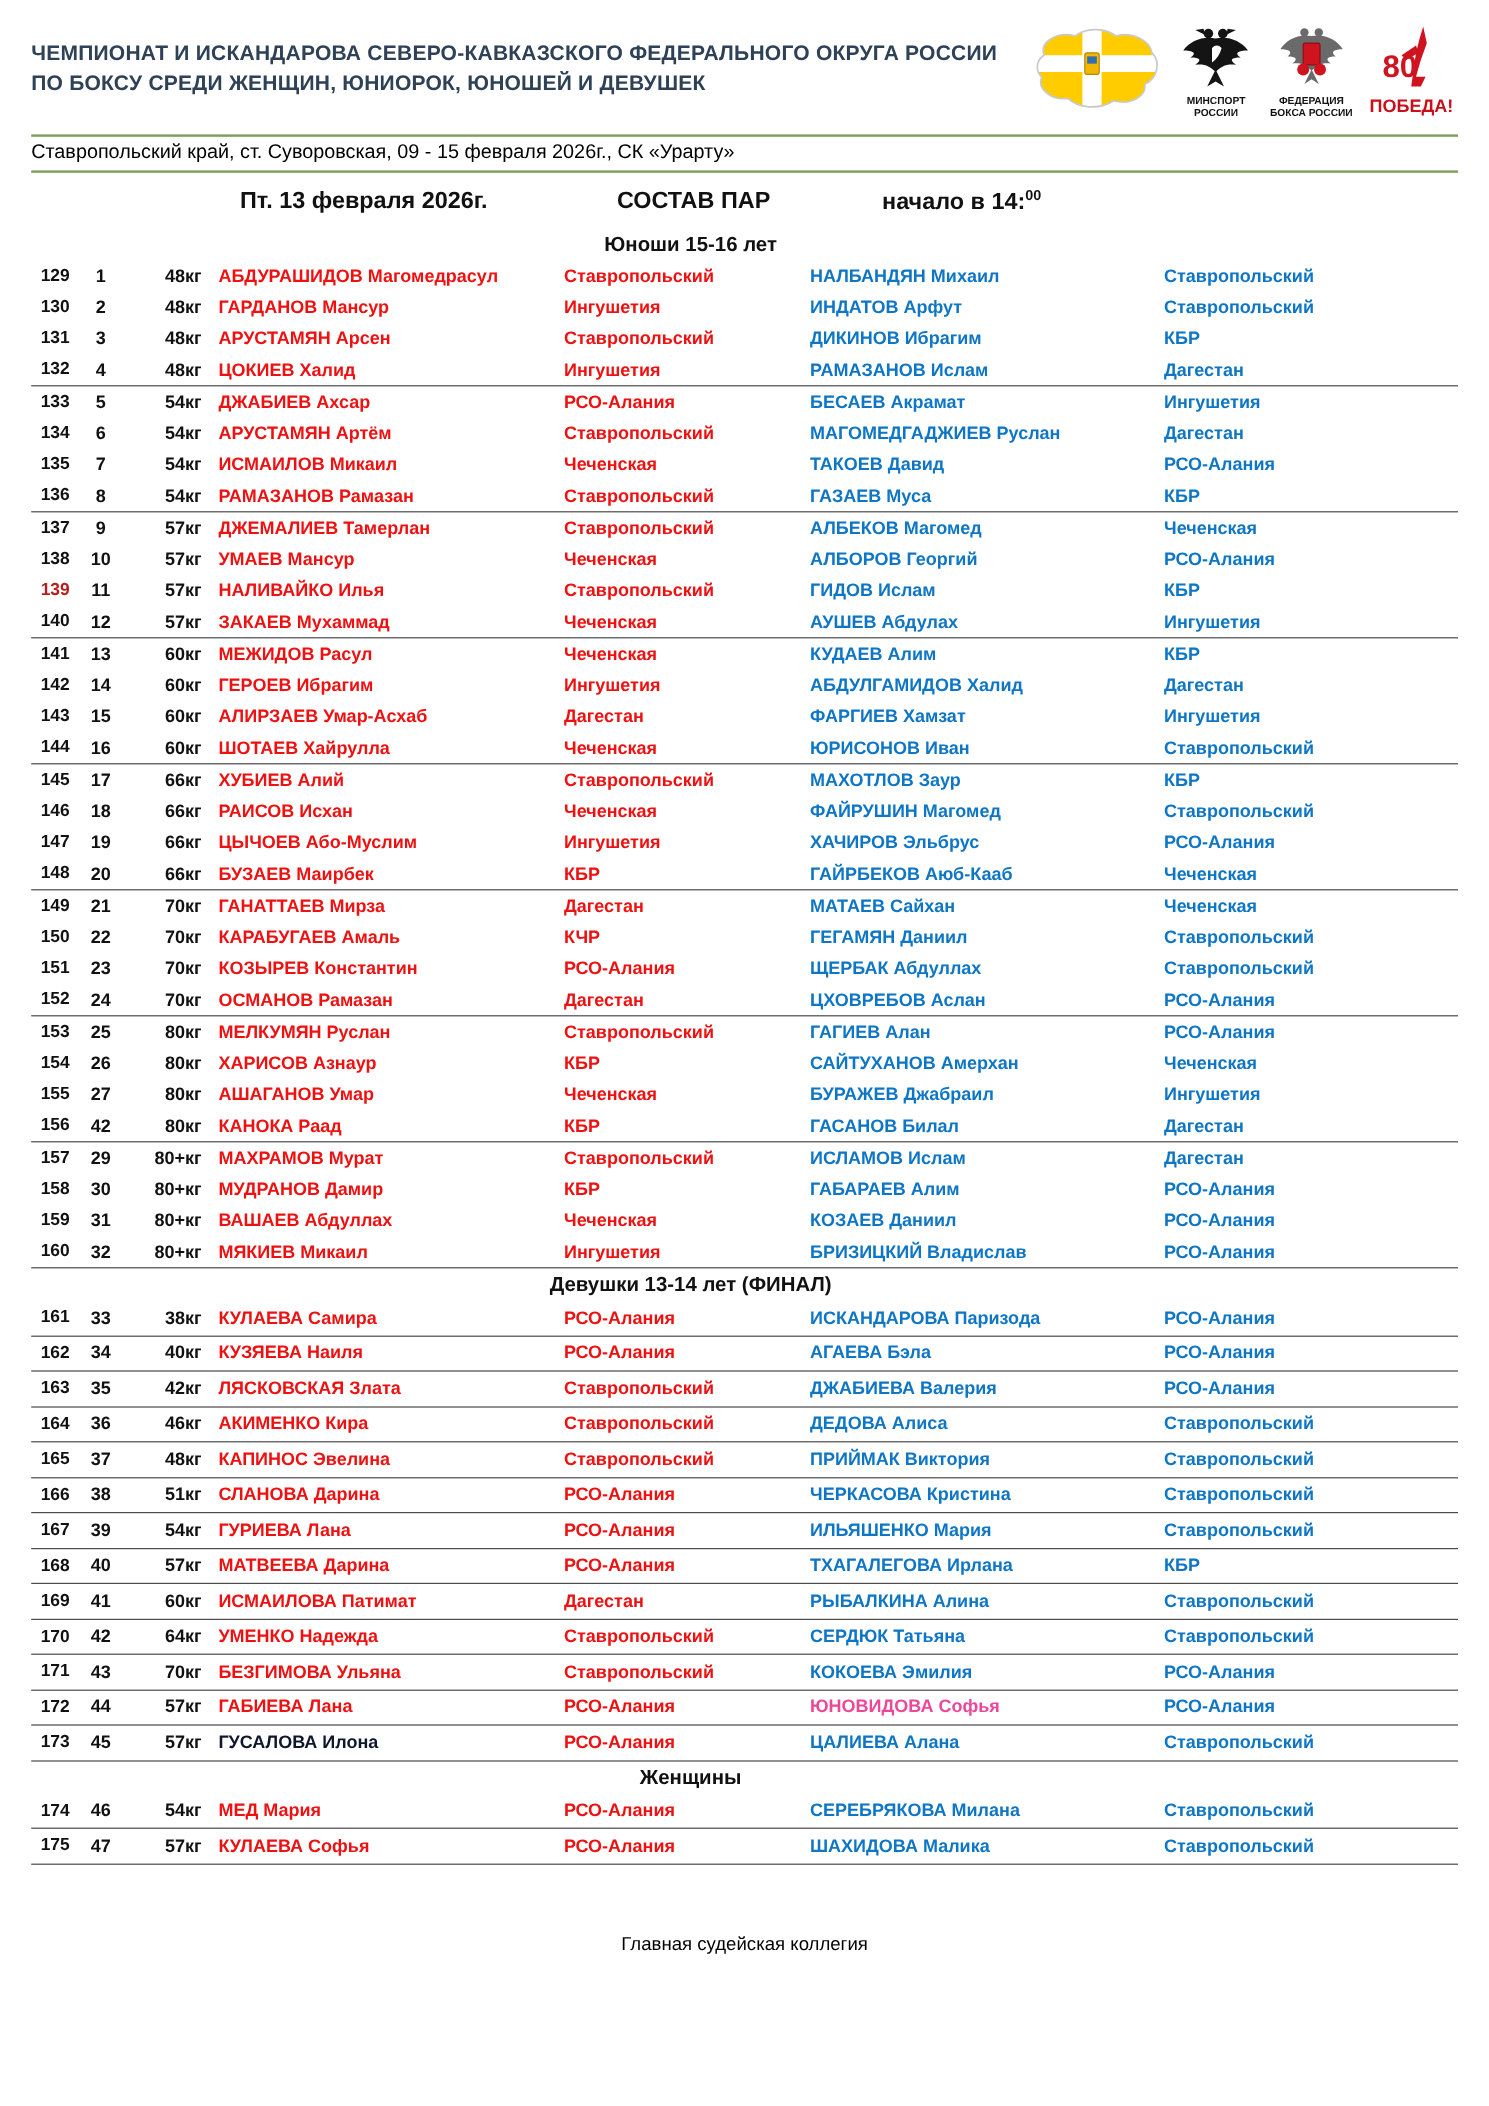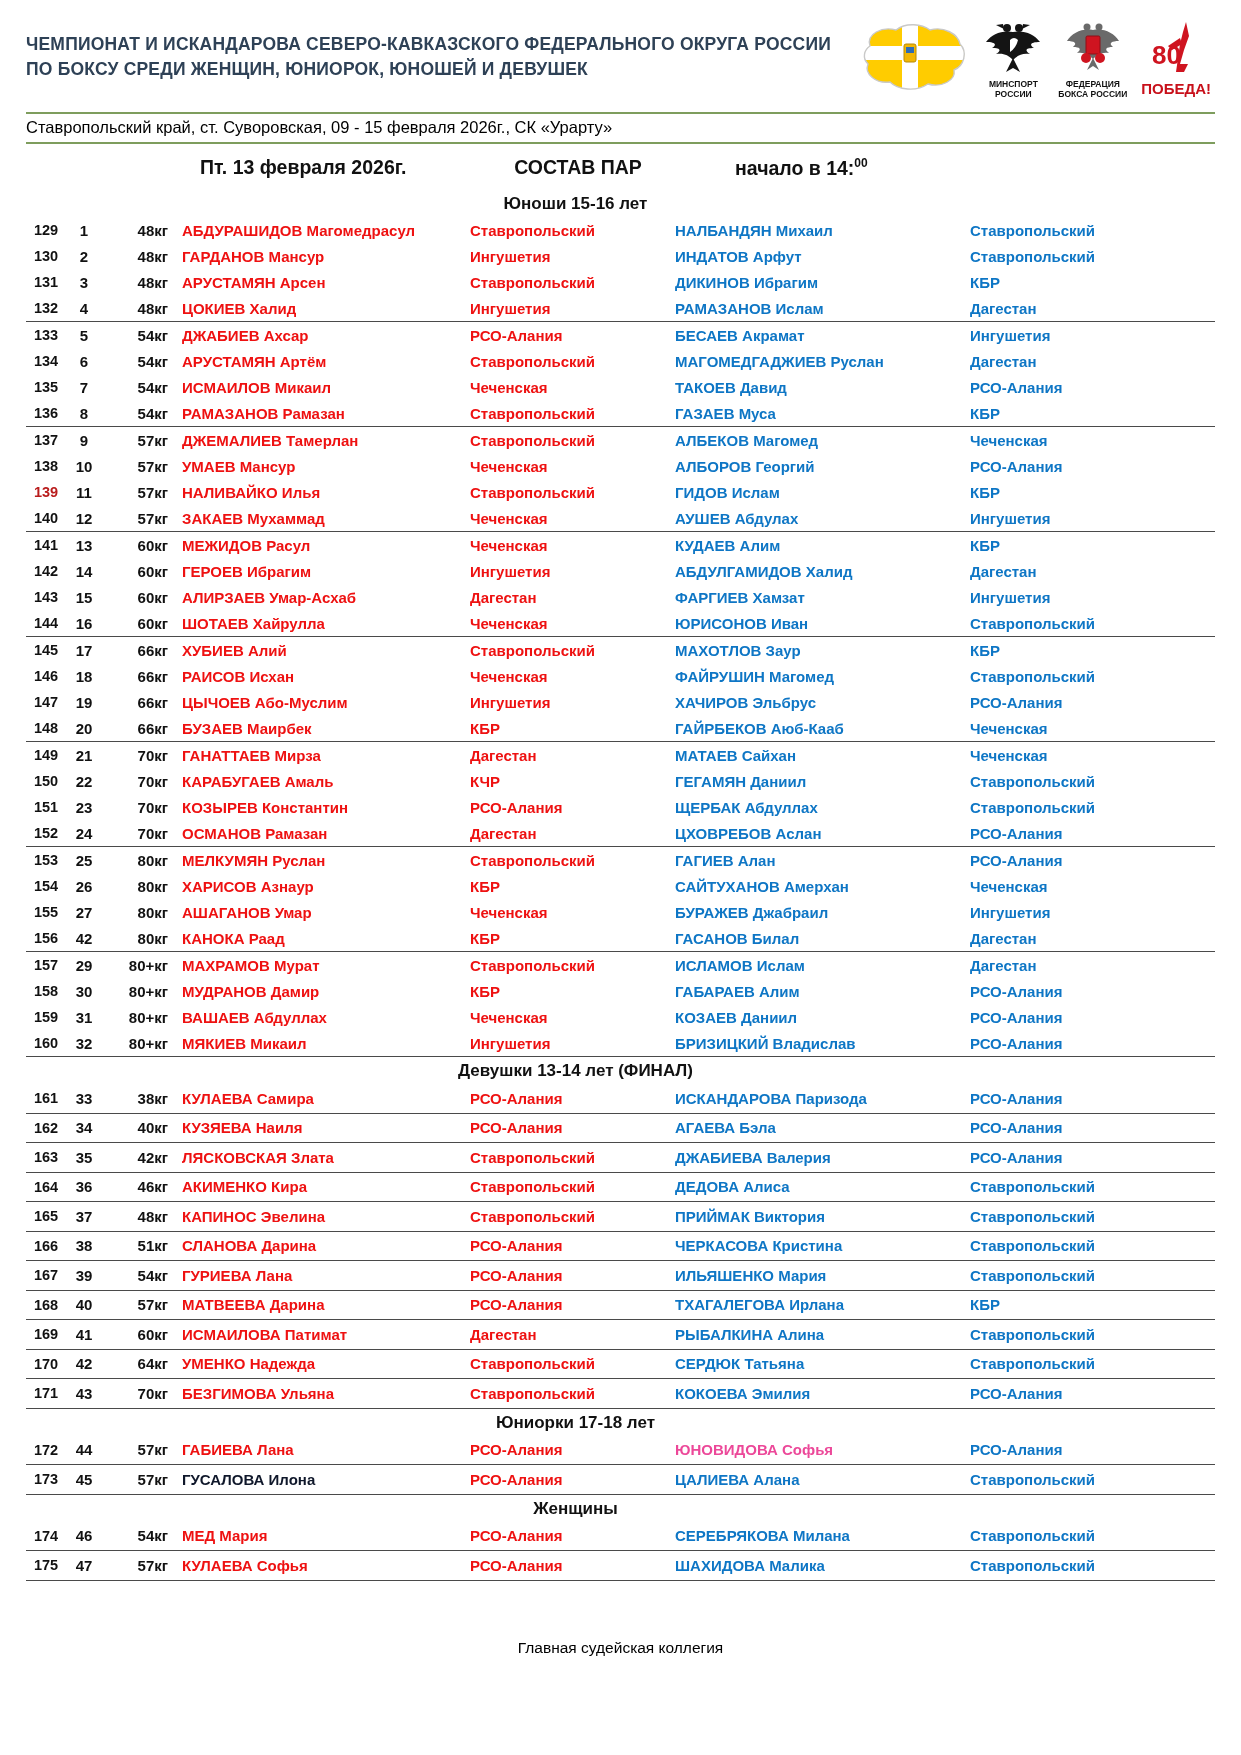--- a/index.html
+++ b/index.html
@@ -518,21 +518,20 @@
       </div>
       <div class="row sep tall" style="border-color: rgb(74, 74, 74);">
         <span class="c c-no" style="color: rgb(17, 17, 17);">171</span>
         <span class="c c-pair" style="color: rgb(17, 17, 17);">43</span>
         <span class="c c-wt" style="color: rgb(17, 17, 17);">70кг</span>
         <span class="c c-rname red" style="color: rgb(238, 17, 17);">БЕЗГИМОВА Ульяна</span>
         <span class="c c-rreg red" style="color: rgb(238, 17, 17);">Ставропольский</span>
         <span class="c c-bname blue" style="color: rgb(14, 118, 197);">КОКОЕВА Эмилия</span>
         <span class="c c-breg blue" style="color: rgb(14, 118, 197);">РСО-Алания</span>
       </div>
-      <div class="sec">Юниорки 17-18 лет</div>
       <div class="row sep tall" style="border-color: rgb(74, 74, 74);">
         <span class="c c-no" style="color: rgb(17, 17, 17);">172</span>
         <span class="c c-pair" style="color: rgb(17, 17, 17);">44</span>
         <span class="c c-wt" style="color: rgb(17, 17, 17);">57кг</span>
         <span class="c c-rname red" style="color: rgb(238, 17, 17);">ГАБИЕВА Лана</span>
         <span class="c c-rreg red" style="color: rgb(238, 17, 17);">РСО-Алания</span>
         <span class="c c-bname blue" style="color: #ec4899;">ЮНОВИДОВА Софья</span>
         <span class="c c-breg blue" style="color: rgb(14, 118, 197);">РСО-Алания</span>
       </div>
       <div class="row sep tall" style="border-color: rgb(74, 74, 74);">

